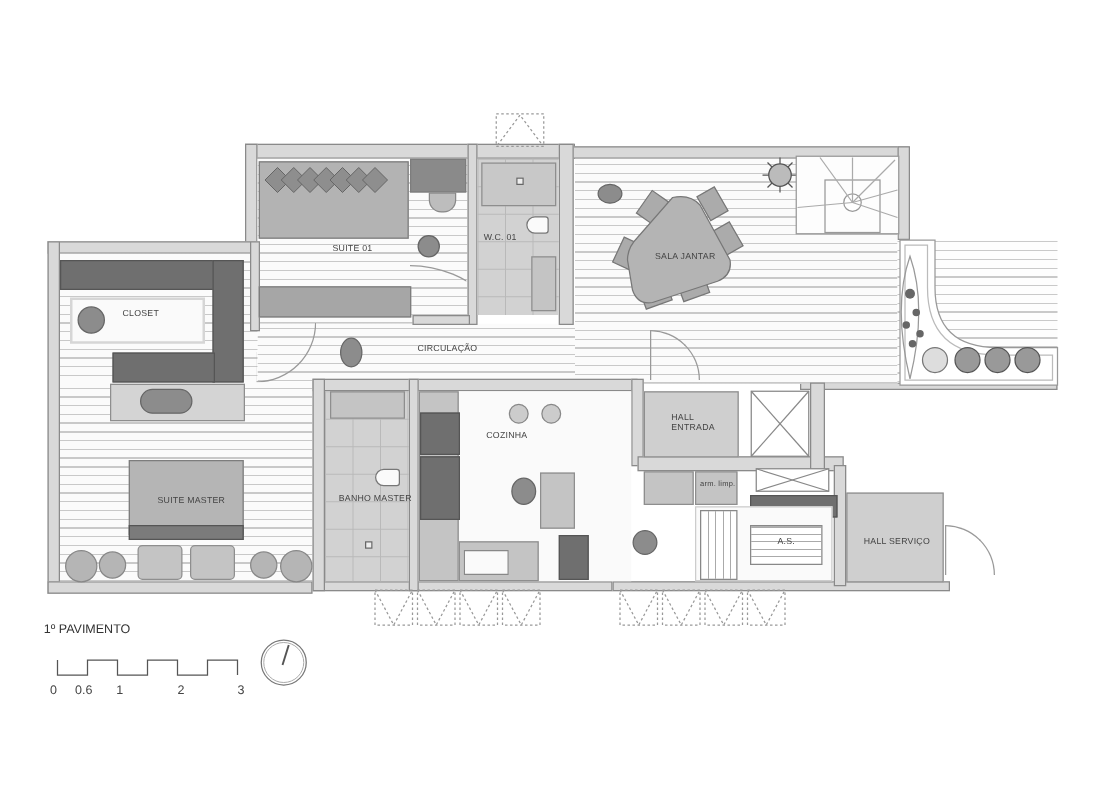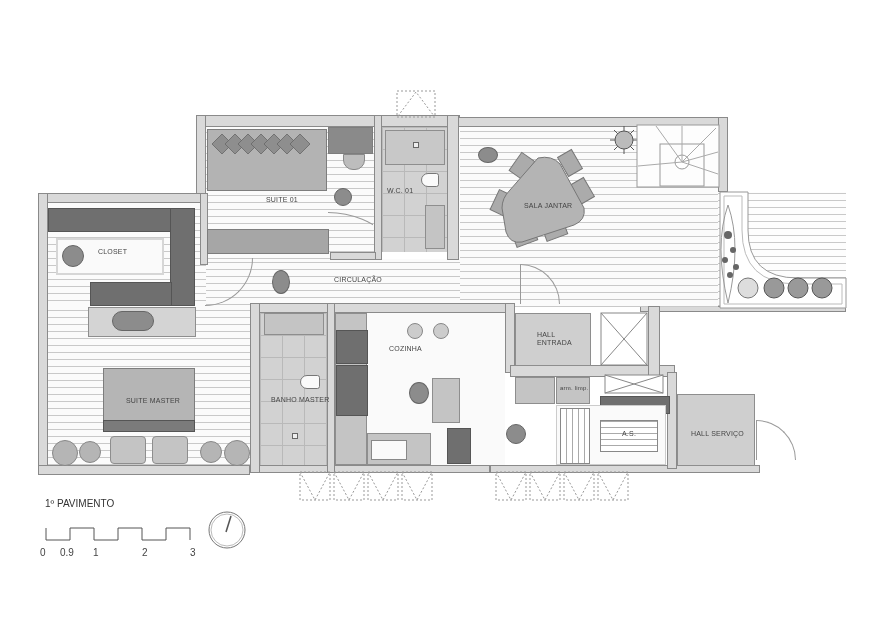--- a/index.html
+++ b/index.html
@@ -228,27 +228,27 @@
       <rect x="234" y="2" width="30" height="28"></rect>
         <path d="M234 2 L249 30 L264 2"></path>
       <rect x="268" y="2" width="30" height="28"></rect>
         <path d="M268 2 L283 30 L298 2"></path>
       <rect x="302" y="2" width="30" height="28"></rect>
         <path d="M302 2 L317 30 L332 2"></path>
     </g>
   </svg>
 </div>
 
-<div class="abs" style="left:45px;top:498px;font-size:10px;color:#333;">1º PAVIMENTO</div>
+<div class="abs" style="left:35px;top:498px;font-size:10px;color:#333;">1º PAVIMENTO</div>
 
 <svg style="left:44px;top:526px;" width="160" height="20">
   <path d="M2 2 L2 14 L26 14 L26 2 L50 2 L50 14 L74 14 L74 2 L98 2 L98 14 L122 14 L122 2 L146 2 L146 14" fill="none" stroke="#555" stroke-width="1"></path>
 </svg>
 <div class="abs" style="left:40px;top:547px;font-size:10px;color:#444;">0</div>
-<div class="abs" style="left:60px;top:547px;font-size:10px;color:#444;">0.9</div>
+<div class="abs" style="left:60px;top:547px;font-size:10px;color:#444;">0.6</div>
 <div class="abs" style="left:93px;top:547px;font-size:10px;color:#444;">1</div>
 <div class="abs" style="left:142px;top:547px;font-size:10px;color:#444;">2</div>
 <div class="abs" style="left:190px;top:547px;font-size:10px;color:#444;">3</div>
 
 <svg style="left:207px;top:510px;" width="40" height="40">
   <circle cx="20" cy="20" r="18" fill="none" stroke="#777" stroke-width="1"></circle>
   <circle cx="20" cy="20" r="16" fill="none" stroke="#aaa" stroke-width="0.8"></circle>
   <line x1="19" y1="22" x2="24" y2="6" stroke="#555" stroke-width="1.5"></line>
 </svg>
 

